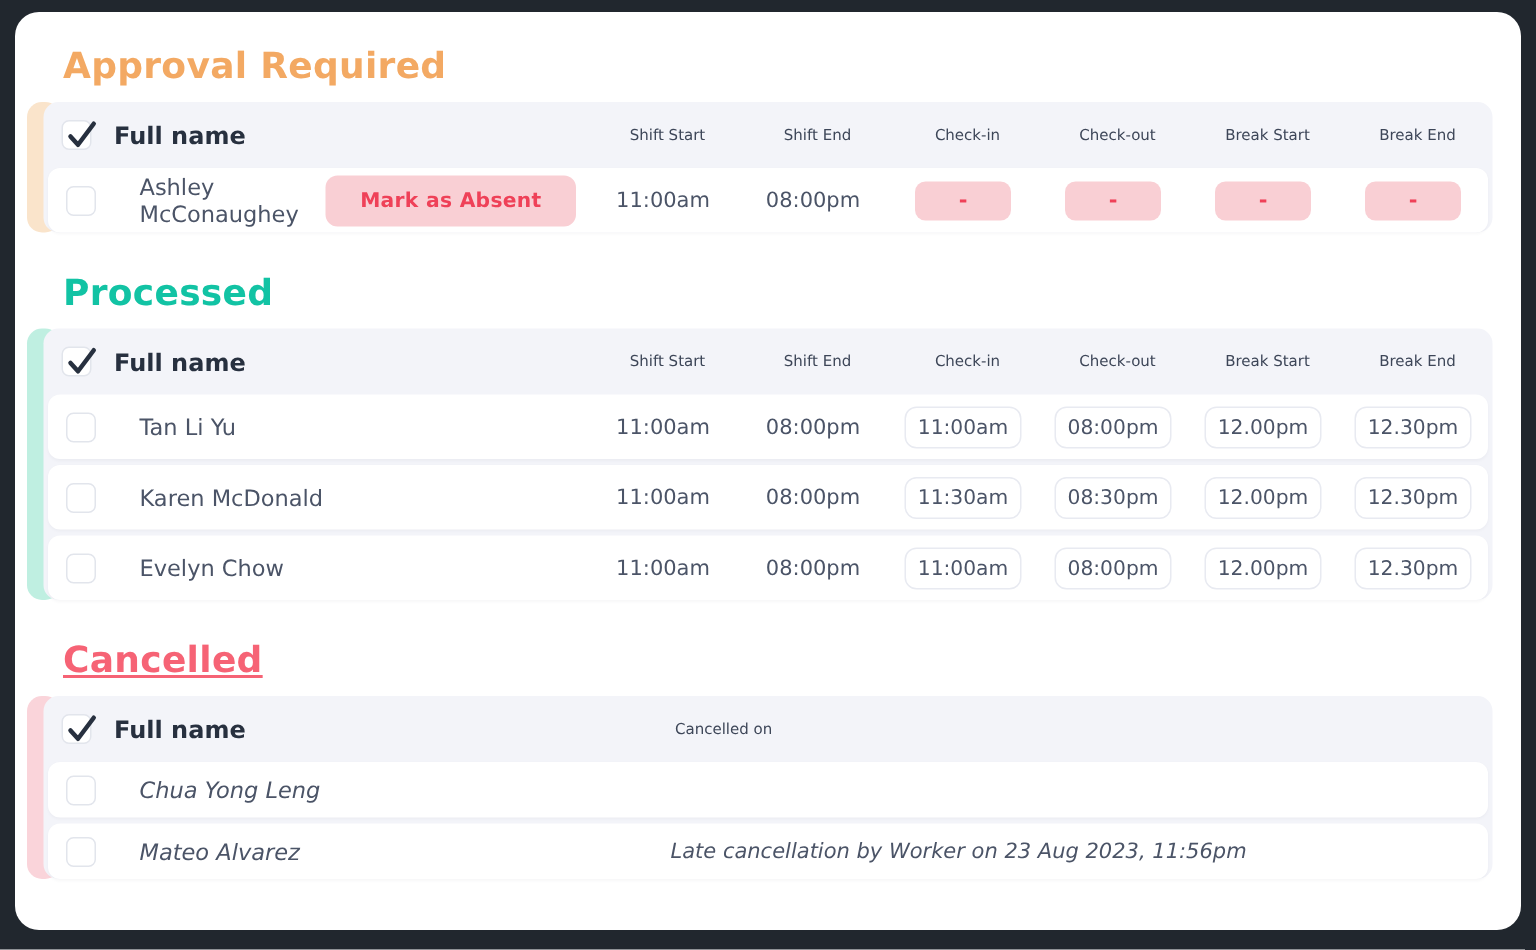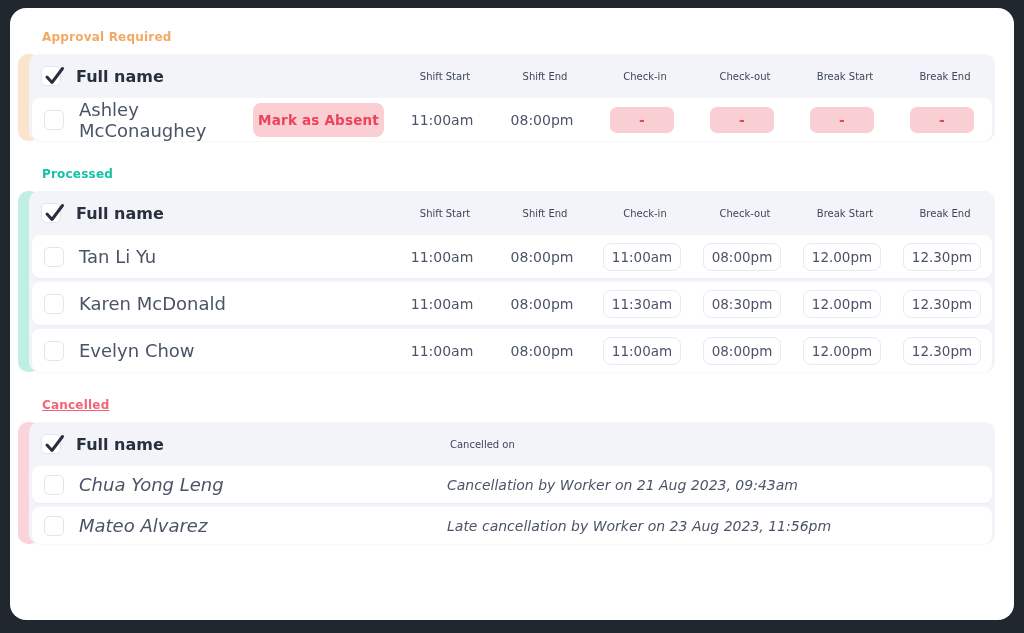--- a/index.html
+++ b/index.html
@@ -10,21 +10,21 @@
     font-family: "DejaVu Sans", "Liberation Sans", sans-serif;
   }
   .card {
     position:absolute; left:10px; top:8px; right:10px; bottom:13px;
     background: var(--card-bg, #FFFFFF);
     border-radius:16px;
     padding:22px 19px 0 8px;
   }
   section + section { margin-top:26px; }
   .title {
-    font-size:12px; font-weight:600; letter-spacing:0.2px;
+    font-size:24px; font-weight:600; letter-spacing:0.2px;
     margin:0 0 10px 24px;
   }
   .title-orange { color: var(--orange, #F3A963); }
   .title-teal   { color: var(--teal,   #12C3A4); }
   .title-pink   { color: var(--pink,   #F66375); text-decoration: underline; }
 
   .twrap { position:relative; }
   .accent {
     position:absolute; left:0; top:0; bottom:0; width:22px; border-radius:10px;
   }
@@ -46,30 +46,30 @@
   .trow.data.short { height:37px;font-style:italic; }
 
   .cb {
     width:20px; height:20px; margin-left:12px; flex:none; position:relative;
     background:#fff; border:1px solid #E2E5EC; border-radius:5px; cursor:pointer;
   }
   .cb svg { position:absolute; left:1px; top:-3px; overflow:visible; }
 
   .fname { margin-left:15px; flex:1; font-size:16px; font-weight:700; color: var(--text-dark, #27303F); }
   .namecell { flex:1; display:flex; align-items:center; min-width:0; }
-  .pname { margin-left:15px; font-size:18px; color: var(--text-body, #4B5467); }
+  .pname { margin-left:29px; font-size:15px; color: var(--text-body, #4B5467); }
 
   .tcol { width:100px; flex:none; text-align:center; }
   .hcol { font-size:10px; font-weight:500; color: var(--text-header, #3D4658); }
   .plain { font-size:14px; color: var(--text-body, #4B5467); }
 
   .absent {
     margin-left:auto; margin-right:8px; flex:none;
     background: var(--danger-bg, #F9CFD4); color: var(--danger-text, #EF4158);
-    border:none; border-radius:8px; padding:9px 5px;
+    border:none; border-radius:8px; padding:9px 23px;
     font-family:inherit; font-size:13.5px; font-weight:700; letter-spacing:0.2px; cursor:pointer;
   }
   .napill {
     display:inline-block; width:64px; height:26px; line-height:26px;
     background: var(--danger-bg, #F9CFD4); color: var(--danger-text, #EF4158);
     border-radius:7px; font-size:14px; font-weight:700; cursor:pointer;
   }
   .timebox {
     display:inline-block; min-width:64px; padding:5px 8px;
     background:#fff; border:1px solid var(--box-border, #E8EAF1); border-radius:8px;
@@ -194,21 +194,20 @@
           </span>
           <span class="fname">Full name</span>
           <span class="ccol hcol">Cancelled on</span>
         </div>
 
         <div class="trow data short">
           <span class="cb"></span>
           <div class="namecell">
             <span class="pname">Chua Yong Leng</span>
           </div>
-          <span class="ccol ctext">Cancellation by Worker on 21 Aug 2023, 09:43am</span>
         </div>
 
         <div class="trow data short">
           <span class="cb"></span>
           <div class="namecell">
             <span class="pname">Mateo Alvarez</span>
           </div>
           <span class="ccol ctext">Late cancellation by Worker on 23 Aug 2023, 11:56pm</span>
         </div>
       </div>

